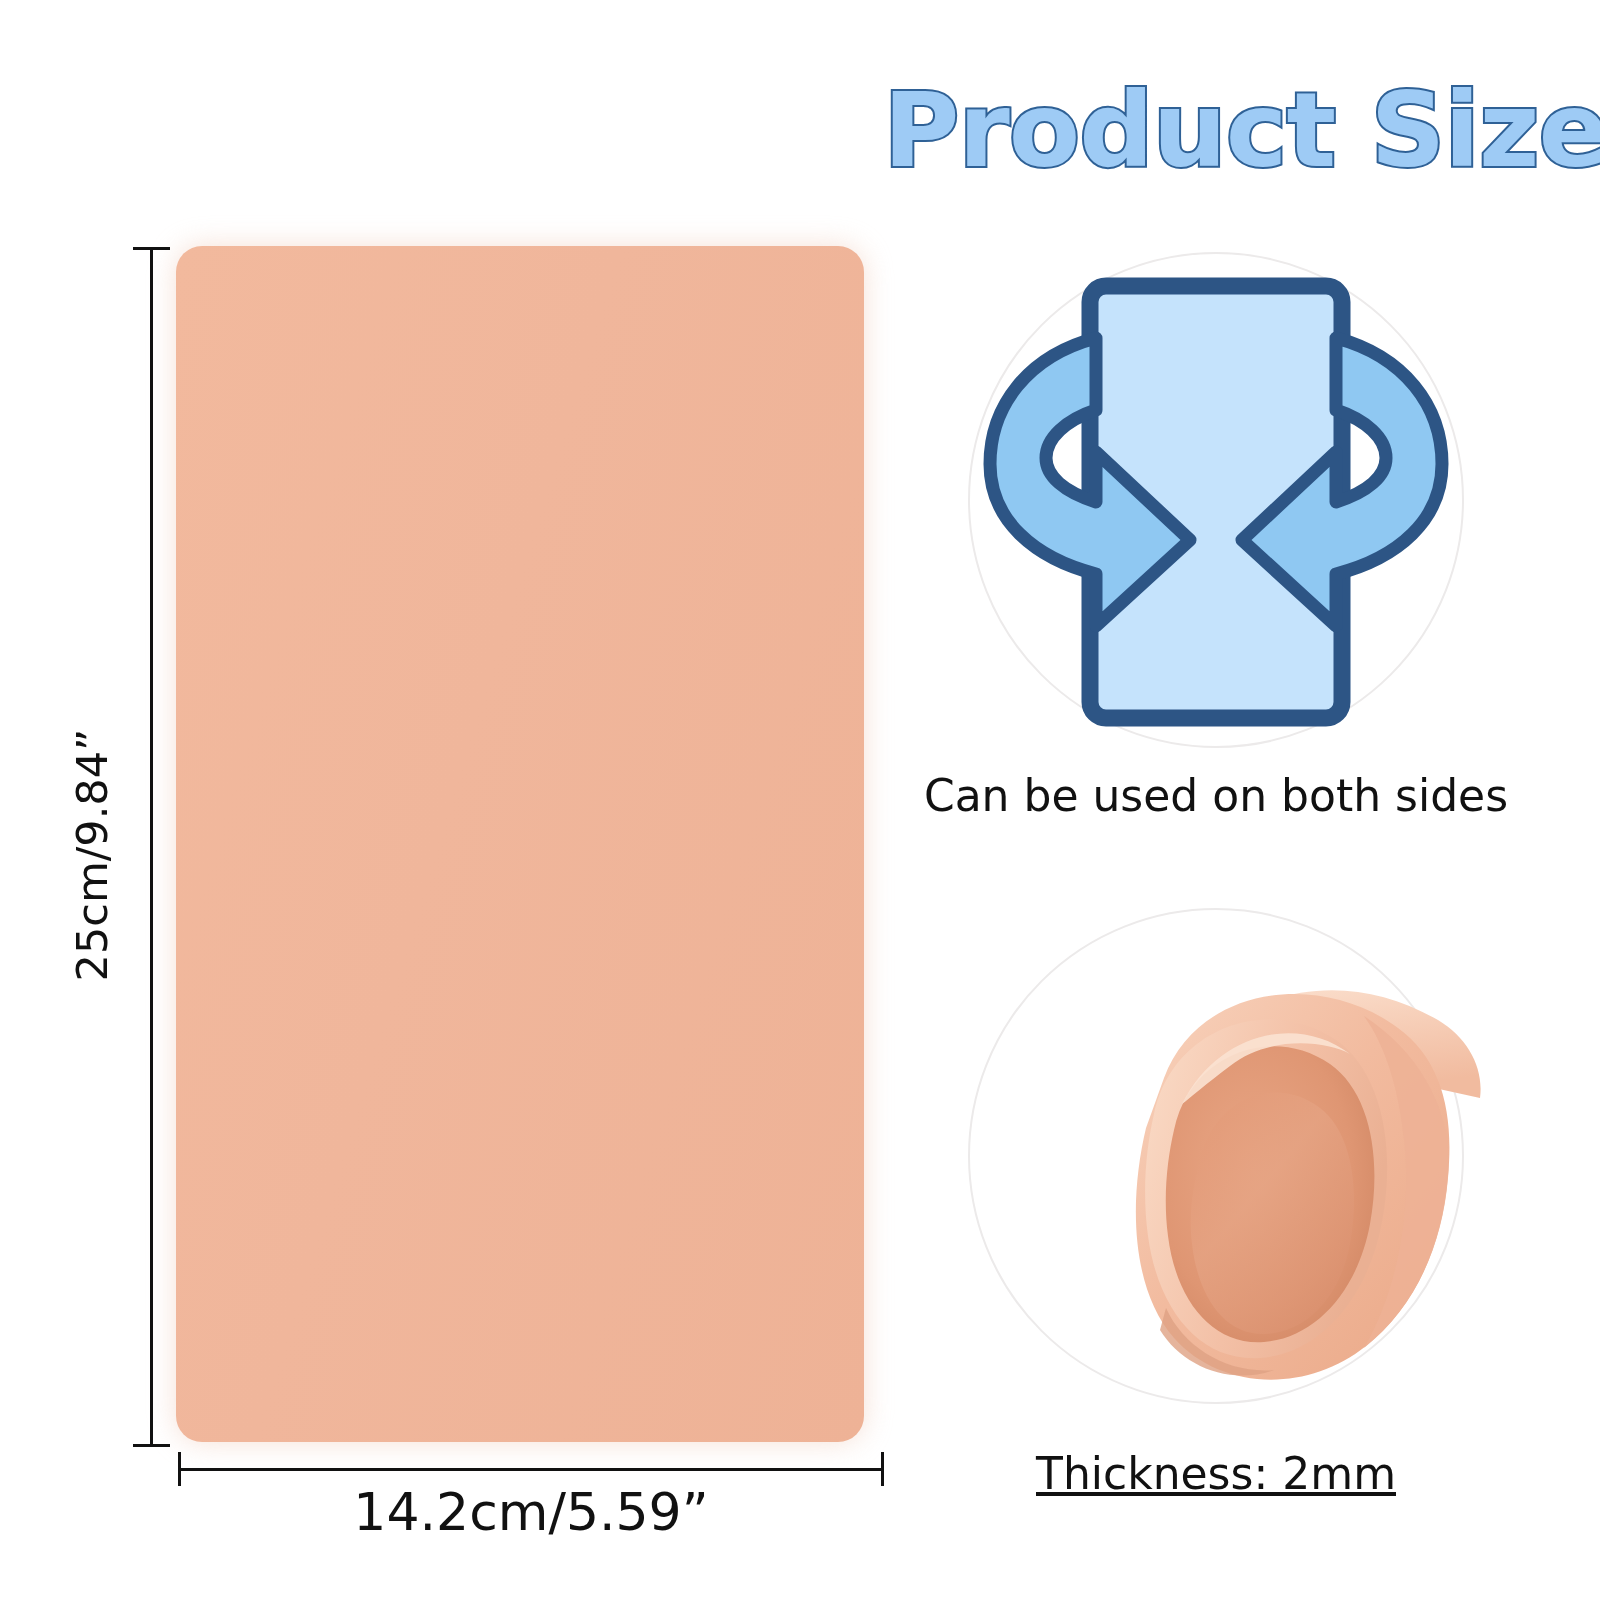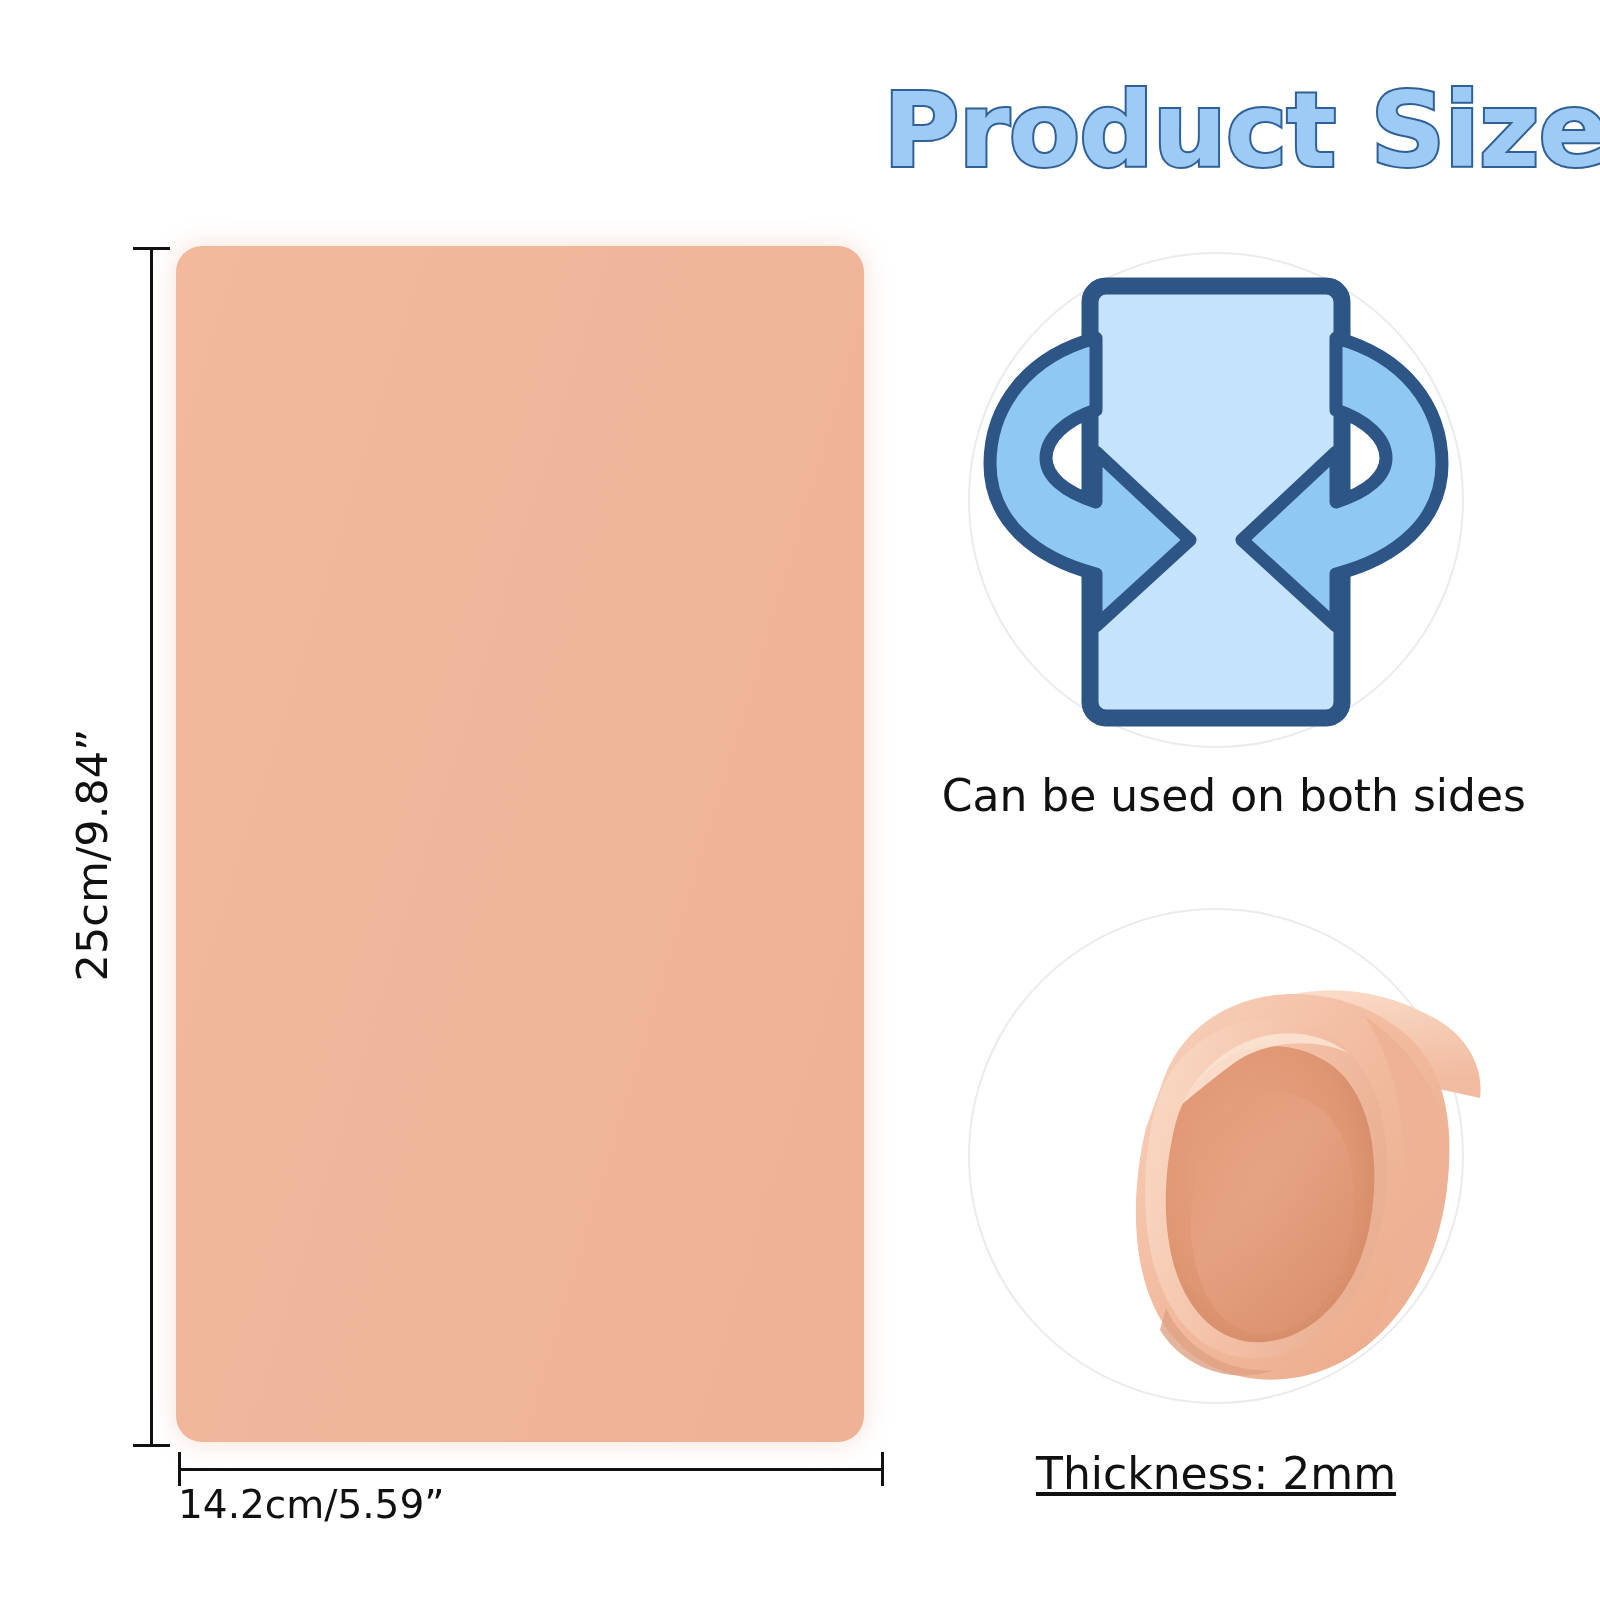--- a/index.html
+++ b/index.html
@@ -104,22 +104,23 @@
     font-family: "DejaVu Sans", sans-serif;
     font-size: 43px;
     color: #111111;
     white-space: nowrap;
   }
   .dim-label-h {
     position: absolute;
     left: 178px;
     top: 1482px;
     width: 706px;
-    font-family: "DejaVu Sans", sans-serif;
-    font-size: 39px;
+    text-align: center;
+    font-family: "DejaVu Sans", sans-serif;
+    font-size: 52px;
     color: #111111;
     white-space: nowrap;
   }
 
   
   .circle {
     position: absolute;
     border-radius: 50%;
     background: #ffffff;
     border: 2px solid #eceaea;
@@ -130,21 +131,21 @@
 
   .caption {
     position: absolute;
     width: 620px;
     text-align: center;
     font-family: "DejaVu Sans", sans-serif;
     font-size: 44px;
     color: #111111;
     white-space: nowrap;
   }
-  #caption-both  { left: 906px; top: 770px; text-align: right; }
+  #caption-both  { left: 906px; top: 770px; }
   #caption-thick { left: 906px; top: 1448px; text-decoration: underline; }
 
   .svg-abs { position: absolute; display: block; }
   #flip-icon { left: 968px; top: 252px; }
   #roll-photo { left: 968px; top: 908px; }
 </style>
 </head>
 <body>
 
 <div id="stage">

